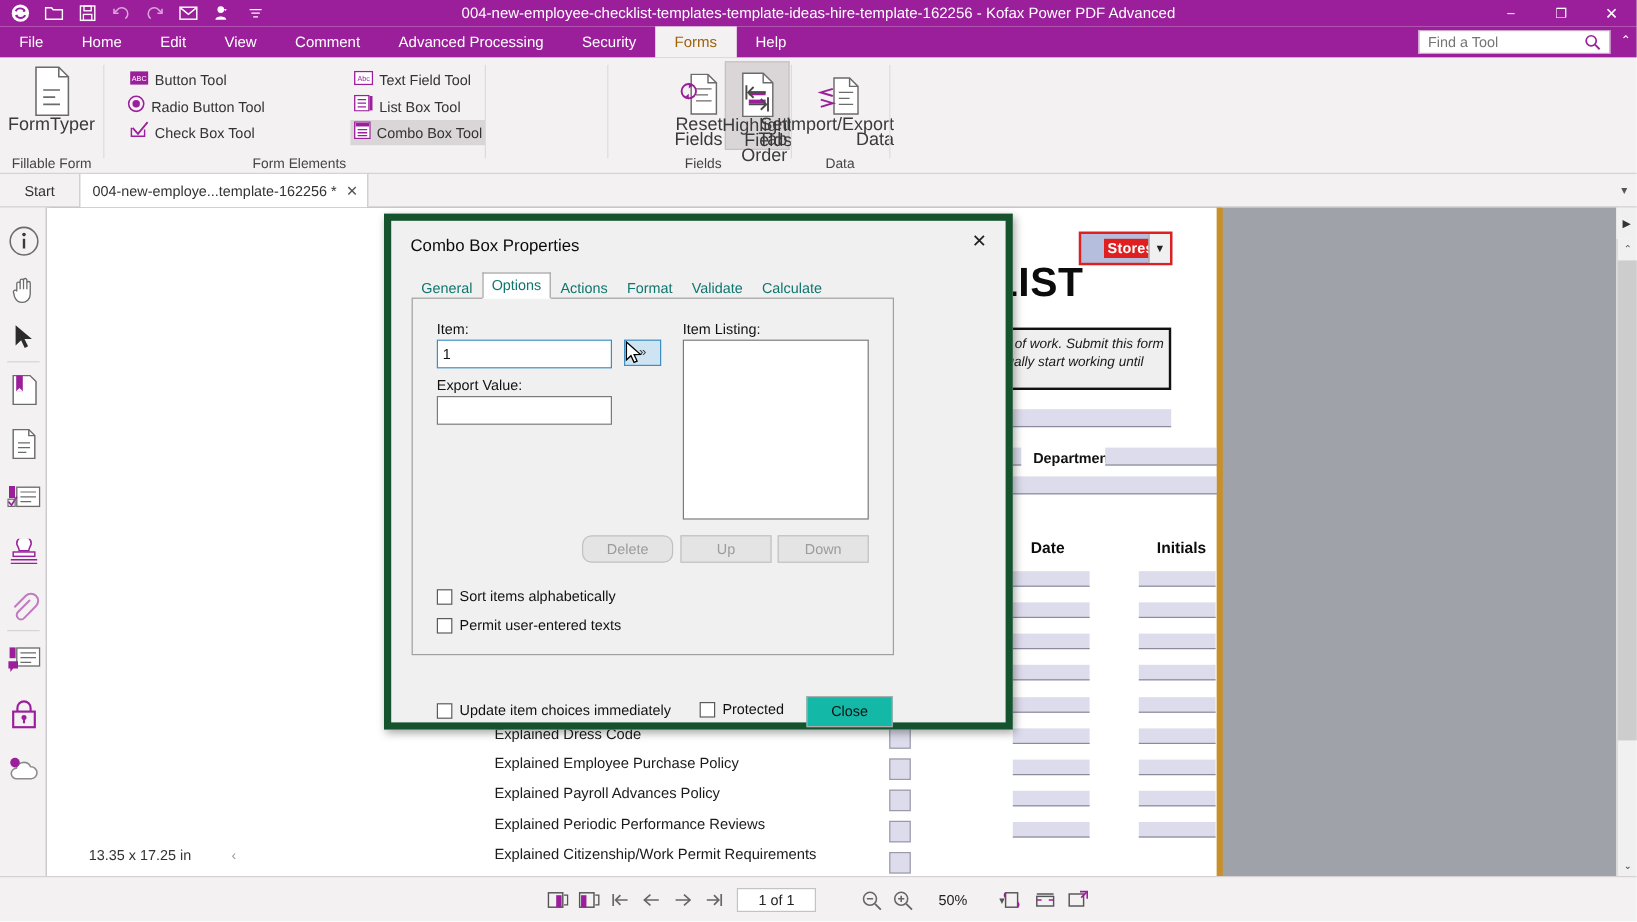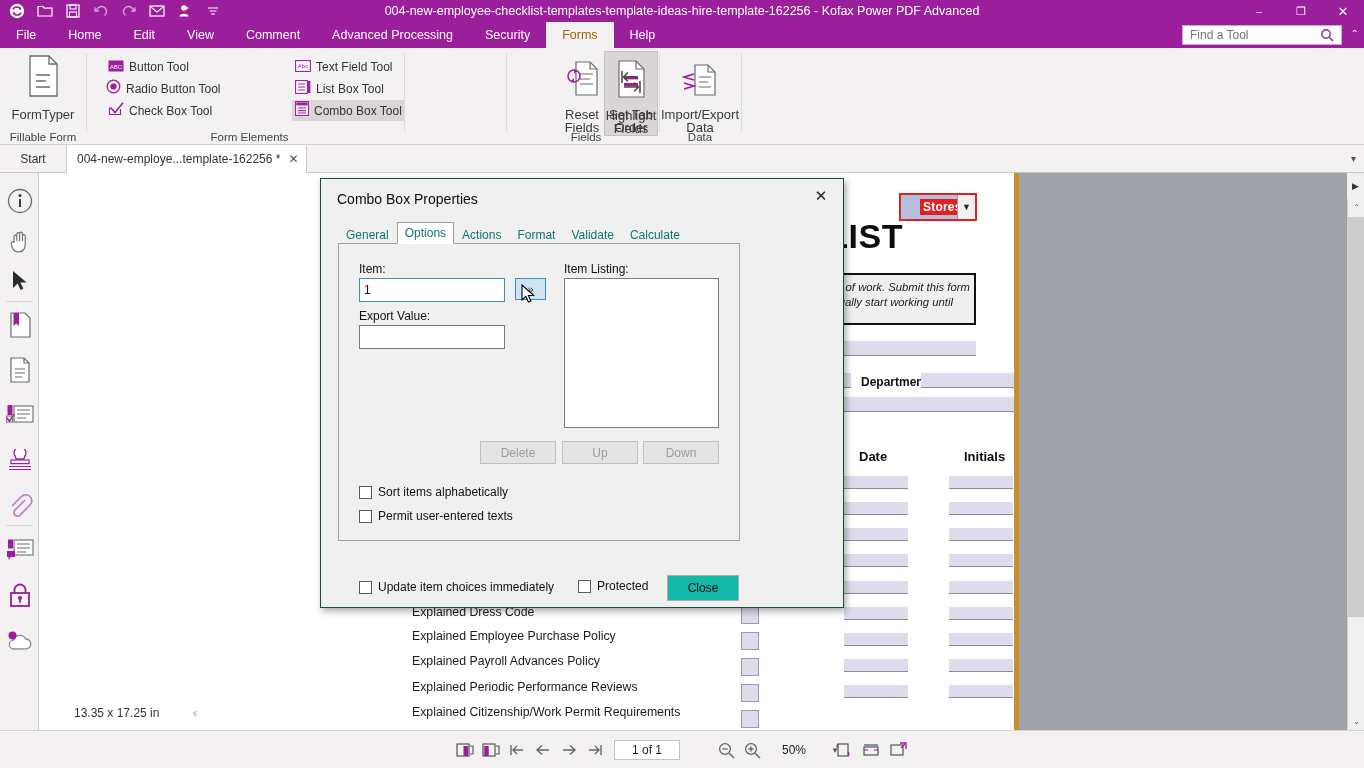--- a/index.html
+++ b/index.html
@@ -64,21 +64,21 @@
     position: absolute; bottom: 2px; left: 0; width: 100%; text-align: center;
     font-size: 11.5px; color: #444;
   }
   .rgroup-sep { position: absolute; top: 6px; width: 1px; height: 78px; background: #dedbdc; }
 
   .bigbtn {
     position: absolute; display: flex; flex-direction: column; align-items: center;
     width: 78px; top: 3px; cursor: default;
   }
   .bigbtn .ico { height: 46px; display: flex; align-items: flex-end; justify-content: center; }
-  .bigbtn .lbl { font-size: 13px; color: #3a3a3a; text-align: center; line-height: 13px; margin-top: 11px; }
+  .bigbtn .lbl { font-size: 15px; color: #3a3a3a; text-align: right; line-height: 13px; margin-top: 0; }
   .bigbtn.selected { background: #dad6d8; border: 1px solid #c6c1c3; }
   .bigbtn.disabled .lbl { color: #b0adae; }
 
   .smallbtn {
     position: absolute; display: flex; align-items: center; height: 21px; gap: 5px; padding: 0 3px;
   }
   .smallbtn .lbl { font-size: 12px; color: #333; white-space: nowrap; }
   .smallbtn.selected { background: #dad6d8; }
 
   
@@ -172,21 +172,21 @@
   .sb-tools { position: absolute; left: 452px; top: 6px; display: flex; align-items: center; gap: 0px; }
   .sb-btn { width: 26px; height: 26px; display: flex; align-items: center; justify-content: center; }
   .pagebox {
     width: 66px; height: 20px; background: #fff; border: 1px solid #c6c2c4; margin: 0 6px;
     font-size: 12px; color: #222; display: flex; align-items: center; justify-content: center;
   }
   .zoombox { width: 56px; text-align: center; font-size: 12px; color: #222; }
   .sb-right { position: absolute; left: 830px; top: 6px; display: flex; gap: 2px; }
   .dialog {
     position: absolute; left: 320px; top: 178px; width: 524px; height: 430px;
-    background: #f0f0f0; border: 1px solid #14532d;
+    background: #f0f0f0; border: 6px solid #14532d;
     box-shadow: 2px 3px 7px rgba(0,0,0,0.35);
     padding-left: 28px;
   }
   .dlg-title {
     position: absolute; left: 16px; top: 12px; font-size: 14px; color: #0b0b0b;
   }
   .dlg-close {
     position: absolute; right: 4px; top: 4px; width: 36px; height: 26px;
     display: flex; align-items: center; justify-content: center; font-size: 15px; color: #222;
   }
@@ -738,21 +738,21 @@
       <div class="dlabel" style="left:20px; top:18px;">Item:</div>
       <input class="tinput focused" style="left: 20px; top: 34px; width: 146px; height: 24px;" value="1">
       <div class="addbtn" style="left:176px; top:34px;">»</div>
 
       <div class="dlabel" style="left:20px; top:65px;">Export Value:</div>
       <input class="tinput" style="left: 20px; top: 81px; width: 146px; height: 24px;" value="">
 
       <div class="dlabel" style="left:225px; top:18px;">Item Listing:</div>
       <div class="listbox" style="left:225px; top:34px; width:155px; height:150px;"></div>
 
-      <div class="dbtn" style="left:141px; top:197px; width:76px;">Delete</div>
+      <div class="dbtn" style="left:141px; top:197px; width:76px;border-radius:8px;">Delete</div>
       <div class="dbtn" style="left:223px; top:197px; width:76px;">Up</div>
       <div class="dbtn" style="left:304px; top:197px; width:76px;">Down</div>
 
       <div class="chkrow" style="left:20px; top:241px;">
         <span class="chkbox"></span>
         <span class="chklabel">Sort items alphabetically</span>
       </div>
       <div class="chkrow" style="left:20px; top:265px;">
         <span class="chkbox"></span>
         <span class="chklabel">Permit user-entered texts</span>

